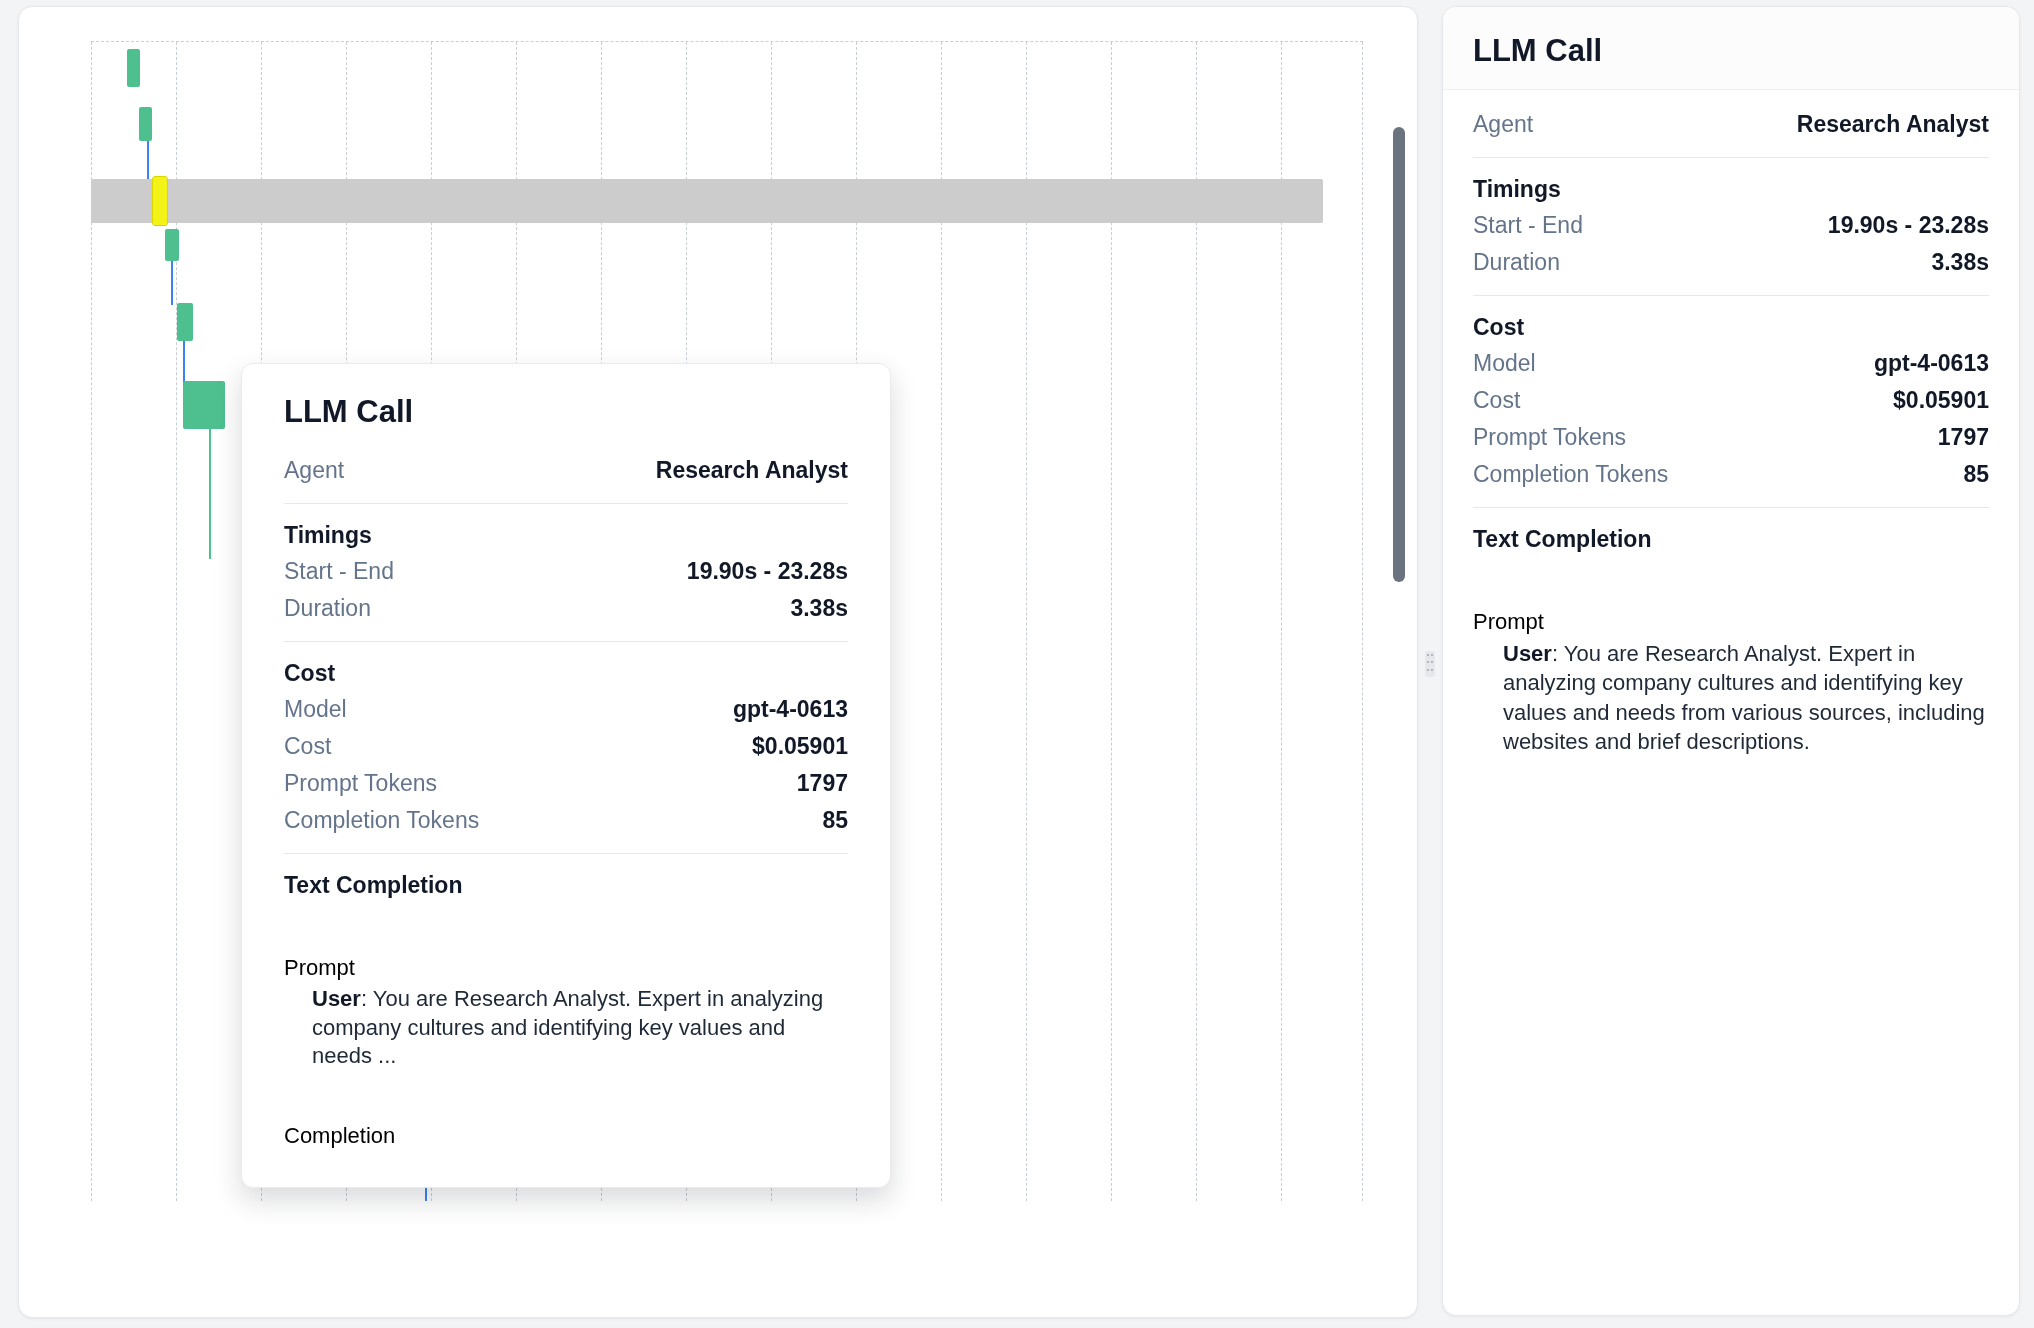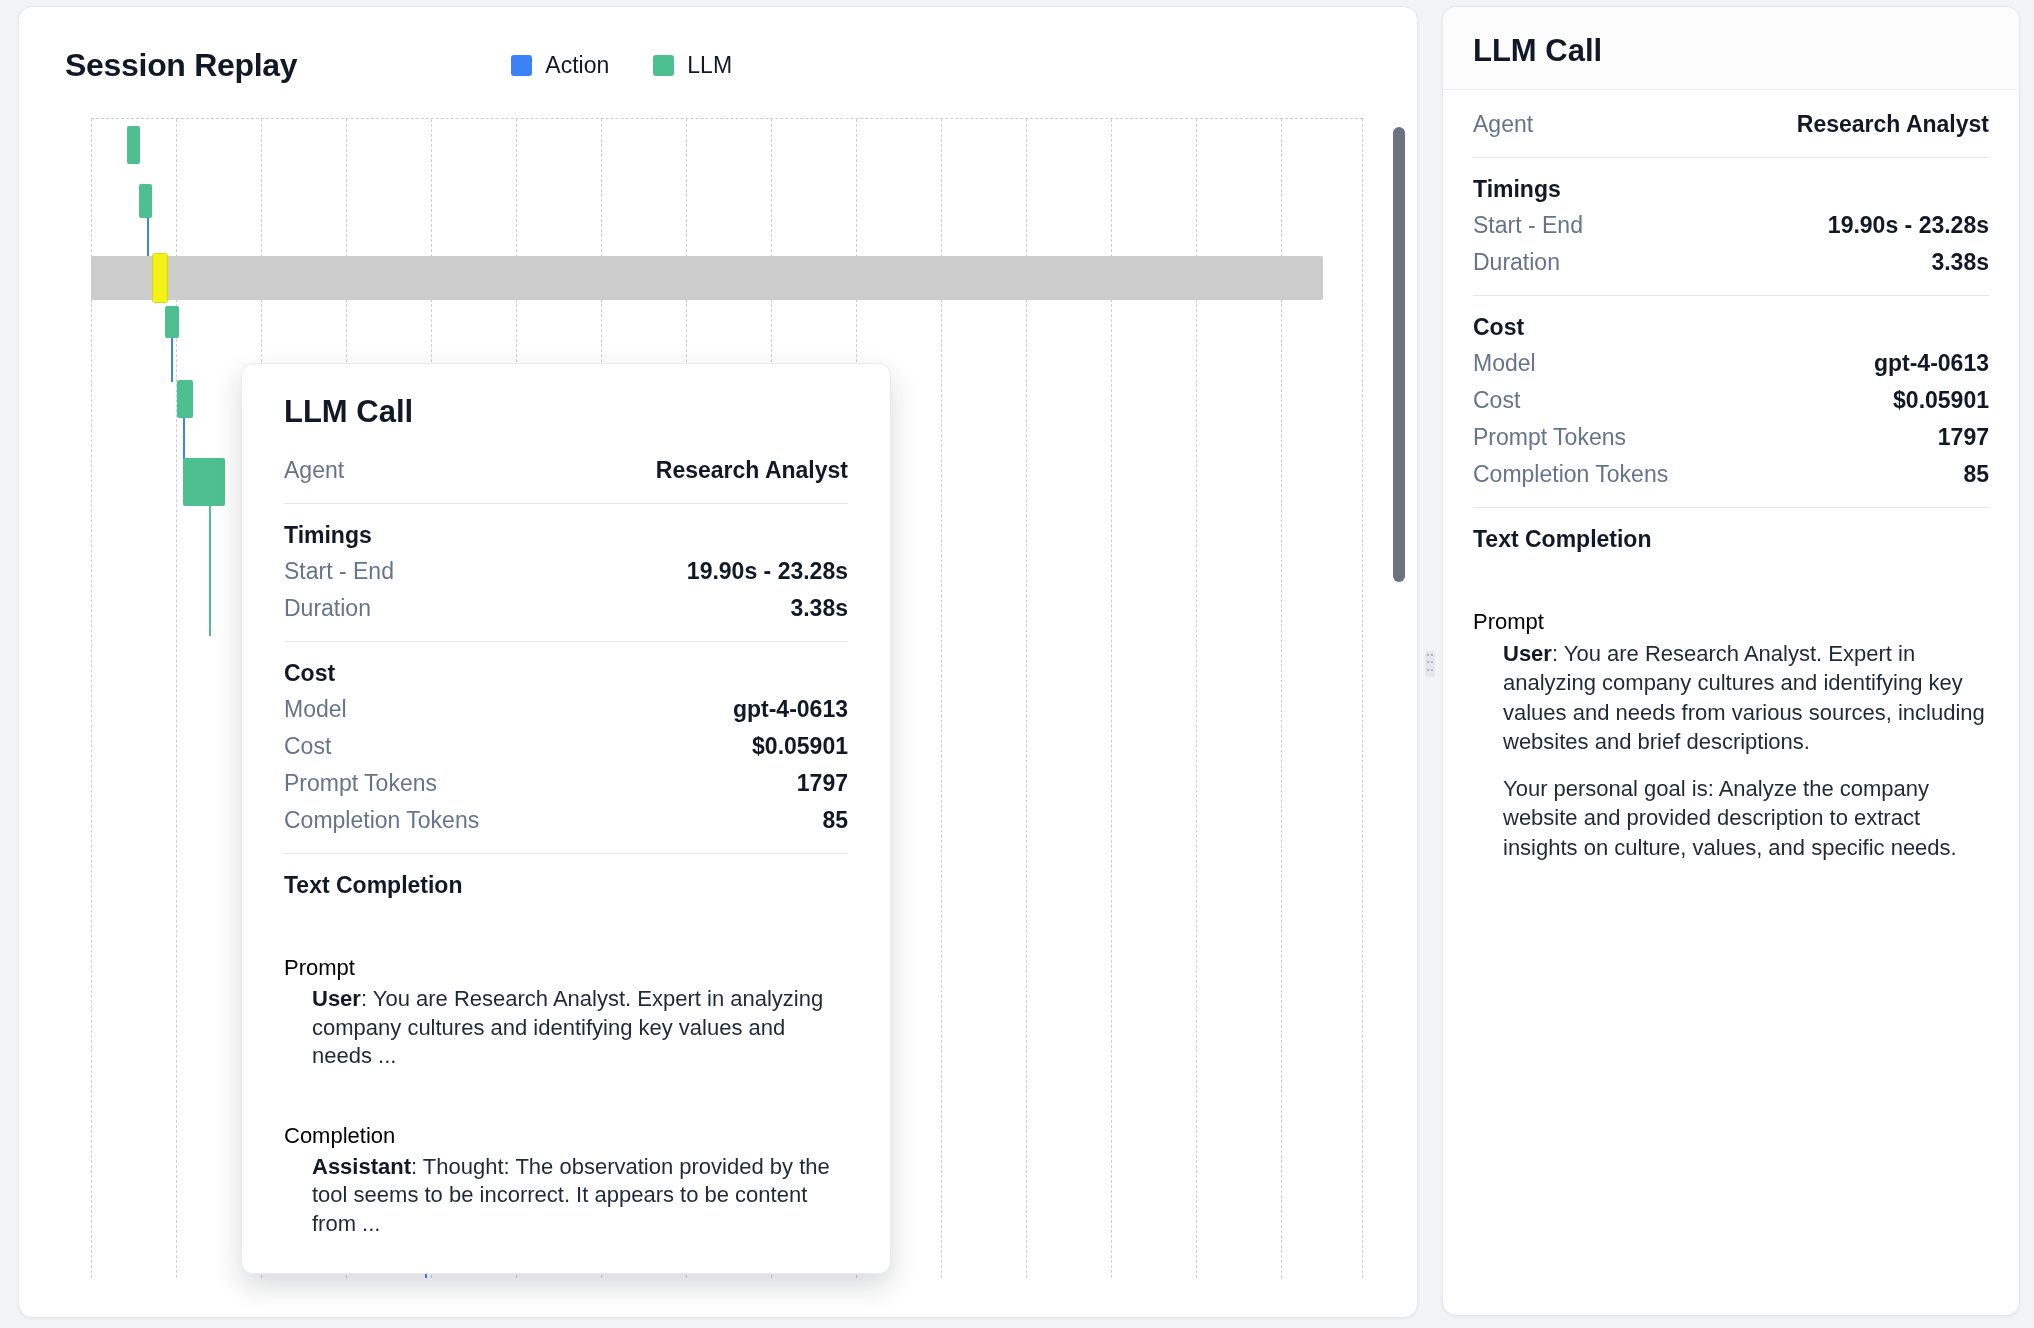--- a/index.html
+++ b/index.html
@@ -239,33 +239,20 @@
   .rp-long p { margin: 0 0 18px 0; }
   .rp-long b { color: #111827; }
 </style>
 </head>
 <body>
 
 <div class="app">
 
   <div class="left-panel">
 
-    <div class="left-header">
-      <div class="panel-title">Session Replay</div>
-      <div class="legend">
-        <div class="legend-item">
-          <span class="legend-swatch" style="background:#3b82f6"></span>
-          <span>Action</span>
-        </div>
-        <div class="legend-item">
-          <span class="legend-swatch" style="background:#4ec08f"></span>
-          <span>LLM</span>
-        </div>
-      </div>
-    </div>
 
     <div class="timeline-wrap">
       <div class="timeline-grid">
         <div class="vline" style="left:0px"></div>
         <div class="vline" style="left:85px"></div>
         <div class="vline" style="left:170px"></div>
         <div class="vline" style="left:255px"></div>
         <div class="vline" style="left:340px"></div>
         <div class="vline" style="left:425px"></div>
         <div class="vline" style="left:510px"></div>
@@ -339,23 +326,20 @@
       </div>
 
       <div class="divider"></div>
 
       <div class="section-head">Text Completion</div>
       <div class="sub-label">Prompt</div>
       <div class="msg">
         <b>User</b><span>: You are Research Analyst. Expert in analyzing company cultures and identifying key values and needs ...</span>
       </div>
       <div class="sub-label">Completion</div>
-      <div class="msg">
-        <b>Assistant</b><span>: Thought: The observation provided by the tool seems to be incorrect. It appears to be content from ...</span>
-      </div>
     </div>
   </div>
 
   <div class="splitter">
     <div class="splitter-grip">
       <i></i>
         <i></i>
         <i></i>
         <i></i>
         <i></i>
@@ -406,17 +390,16 @@
         <span class="kv-val">85</span>
       </div>
 
       <div class="divider"></div>
 
       <div class="section-head">Text Completion</div>
       <div class="sub-label">Prompt</div>
 
       <div class="rp-long">
         <p><b>User</b><span>: You are Research Analyst. Expert in analyzing company cultures and identifying key values and needs from various sources, including websites and brief descriptions.</span></p>
-        <p>Your personal goal is: Analyze the company website and provided description to extract insights on culture, values, and specific needs.</p>
       </div>
     </div>
   </div>
 </div>
 
 </body></html>

